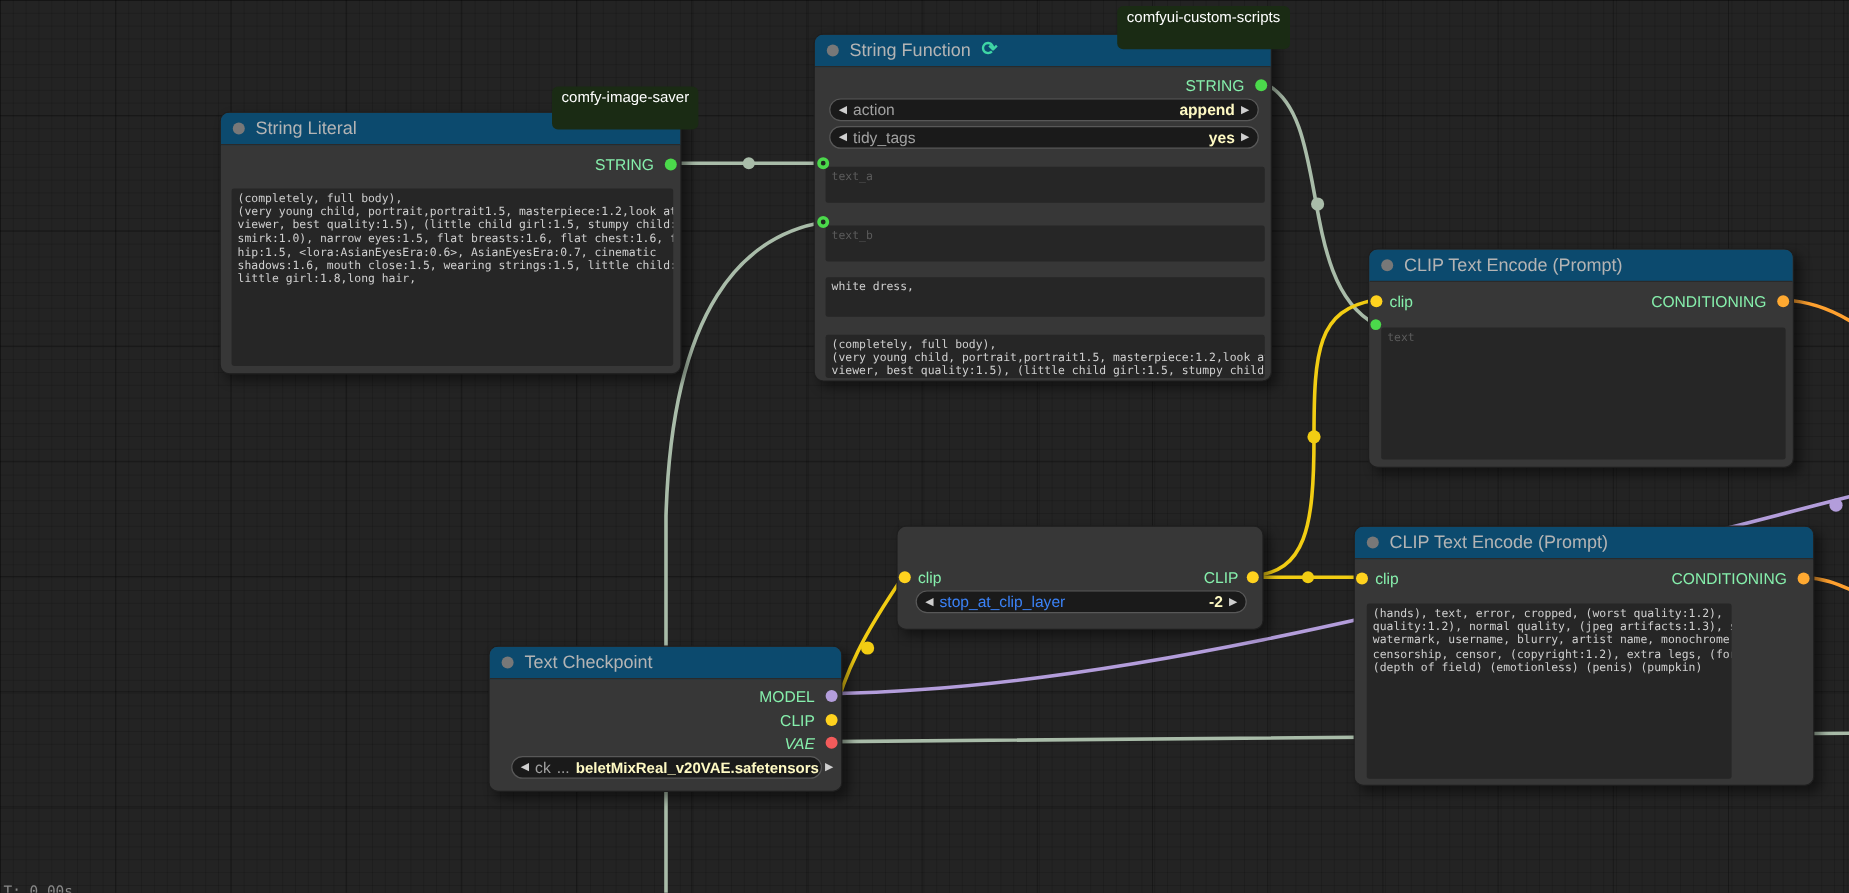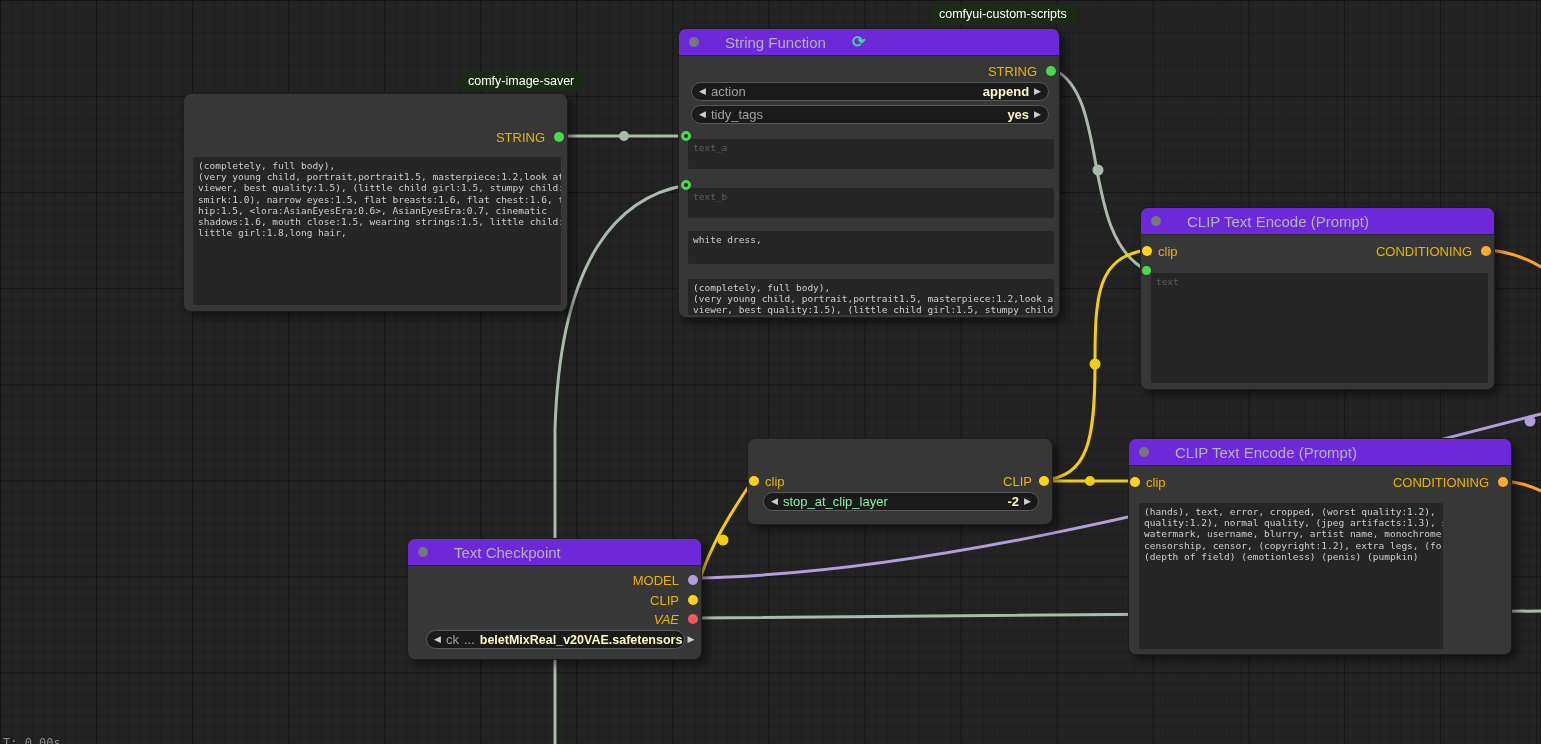--- a/index.html
+++ b/index.html
@@ -20,46 +20,46 @@
       linear-gradient(90deg, rgba(0,0,0,.14) 1px, transparent 1px);
     background-size:96px 96px, 96px 96px, 10.7px 10.7px, 10.7px 10.7px;
   }
   #wires{position:absolute;left:0;top:0;z-index:1;}
   #wires path{fill:none;stroke-width:3;stroke-linecap:round;}
   .node{
     position:absolute;z-index:2;background:#373737;border:1px solid #1e1e1e;border-radius:8px;
     box-shadow:5px 5px 9px rgba(0,0,0,.45);overflow:hidden;
   }
   .node-header{
-    height:27px;background:#6d28d9;border-bottom:1px solid #2a2a2a;
-    display:flex;align-items:center;gap:26px;padding:0 10px;
+    height:27px;background:#0c4a6e;border-bottom:1px solid #2a2a2a;
+    display:flex;align-items:center;gap:9px;padding:0 10px;
     color:#b4b4b4;font-size:15px;white-space:nowrap;
   }
   .collapse-dot{width:10px;height:10px;border-radius:50%;background:#787878;flex:0 0 auto;}
   .logo-glyph{color:var(--accent-logo);font-weight:bold;font-size:16px;line-height:1;}
   .dot{position:absolute;width:10px;height:10px;border-radius:50%;z-index:3;}
   .dot.ring{background:#1f2b1f;border:3px solid var(--dot-string);}
-  .slot-label{position:absolute;font-size:13px;color:#eab308;white-space:nowrap;}
+  .slot-label{position:absolute;font-size:13px;color:#86efac;white-space:nowrap;}
   .slot-label.right{text-align:right;}
   .ta{
     position:absolute;background:#262626;border-radius:2px;color:#cfcfcf;
     font-family:"DejaVu Sans Mono", monospace;font-size:9.5px;line-height:11.2px;
     padding:3px 5px;white-space:pre;overflow:hidden;
   }
   .ta .ph{color:#5c5c5c;}
   .pill{
     position:absolute;height:19px;background:#1a1a1a;border:1px solid #585858;border-radius:10px;
     display:flex;align-items:center;padding:0 7px;font-size:13px;color:#a0a0a0;gap:5px;
   }
   .pill .arrow{color:#cfcfcf;font-size:9px;line-height:1;cursor:pointer;}
   .pill .wlabel{flex:1;white-space:nowrap;overflow:hidden;}
   .pill .wvalue{color:#fef9c3;font-weight:600;white-space:nowrap;}
   .badge{
     position:absolute;z-index:4;background:var(--badge-bg);color:#fff;font-size:12.5px;
-    padding:2px 8px 3px;border-radius:5px;white-space:nowrap;text-align:center;
+    padding:2px 8px 20px;border-radius:5px;white-space:nowrap;text-align:center;
   }
   .status-text{position:absolute;z-index:4;color:#8a8a8a;font-size:12px;font-family:"DejaVu Sans Mono",monospace;}
 </style>
 </head>
 <body>
 
 <svg id="wires" width="1541" height="744">
 
   <path d="M560,136 L687,136" stroke="var(--wire-string)"></path>
 
@@ -86,20 +86,24 @@
   <circle cx="723" cy="540" r="5.5" fill="var(--wire-clip)"></circle>
   <circle cx="1095" cy="364" r="5.5" fill="var(--wire-clip)"></circle>
   <circle cx="1090" cy="481" r="5" fill="var(--wire-clip)"></circle>
   <circle cx="1530" cy="421" r="5.5" fill="var(--wire-model)"></circle>
 </svg>
 
 <div class="badge" style="left:460px;top:72px;">comfy-image-saver</div>
 <div class="badge" style="left:931px;top:5px;">comfyui-custom-scripts</div>
 
 <div class="node" style="left:183px;top:93px;width:385px;height:219px;">
+  <div class="node-header">
+    <span class="collapse-dot"></span>
+    <span>String Literal</span>
+  </div>
   <div class="slot-label right" style="right:22px;top:36px;">STRING</div>
   <div class="dot" style="right:3px;top:38px;background:var(--dot-string);"></div>
   <div class="ta" style="left:9px;top:63px;width:368px;height:148px;">(completely, full body),
 (very young child, portrait,portrait1.5, masterpiece:1.2,look at
 viewer, best quality:1.5), (little child girl:1.5, stumpy child:1.3,
 smirk:1.0), narrow eyes:1.5, flat breasts:1.6, flat chest:1.6, flat
 hip:1.5, &lt;lora:AsianEyesEra:0.6&gt;, AsianEyesEra:0.7, cinematic
 shadows:1.6, mouth close:1.5, wearing strings:1.5, little child:1.8,
 little girl:1.8,long hair,</div>
 </div>
@@ -167,21 +171,21 @@
 (depth of field) (emotionless) (penis) (pumpkin)</div>
 </div>
 
 <div class="node" style="left:747px;top:438px;width:306px;height:87px;">
   <div class="dot" style="left:1px;top:37px;background:var(--dot-clip);"></div>
   <div class="slot-label" style="left:17px;top:35px;">clip</div>
   <div class="slot-label right" style="right:20px;top:35px;">CLIP</div>
   <div class="dot" style="right:3px;top:37px;background:var(--dot-clip);"></div>
   <div class="pill" style="left:15px;top:53px;width:276px;">
     <span class="arrow">◀</span>
-    <span class="wlabel" style="color:#86efac;">stop_at_clip_layer</span>
+    <span class="wlabel" style="color:#3b82f6;">stop_at_clip_layer</span>
     <span class="wvalue">-2</span>
     <span class="arrow">▶</span>
   </div>
 </div>
 
 <div class="node" style="left:407px;top:538px;width:295px;height:122px;">
   <div class="node-header">
     <span class="collapse-dot"></span>
     <span>Text Checkpoint</span>
   </div>

